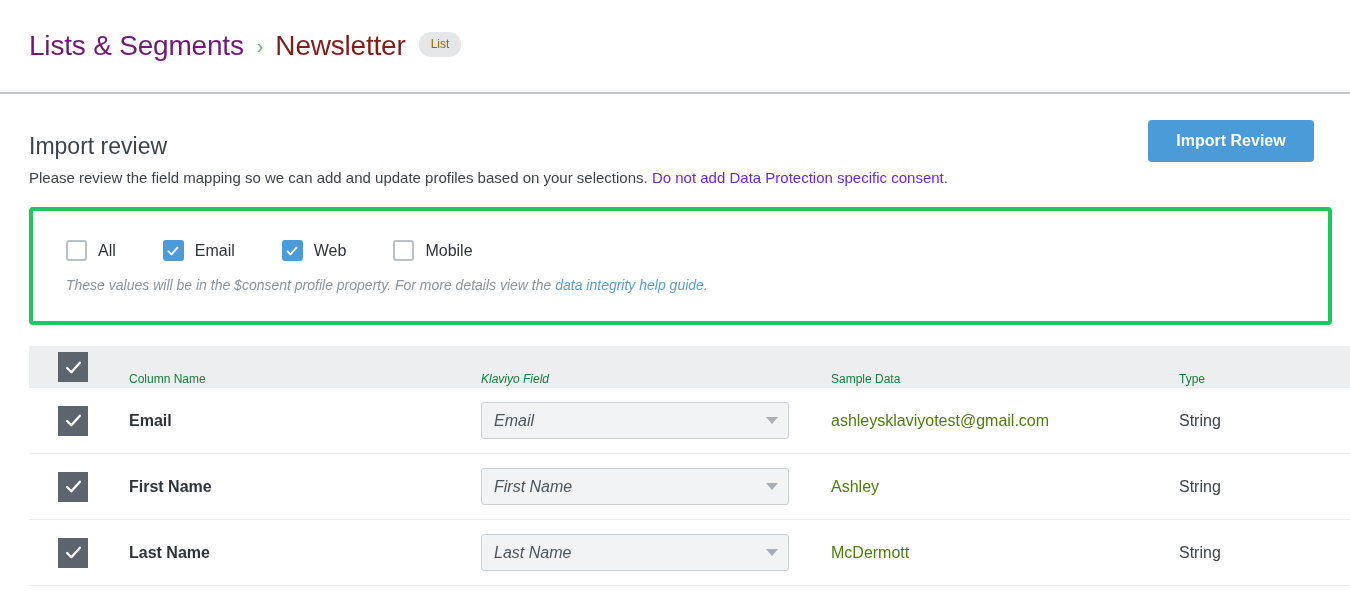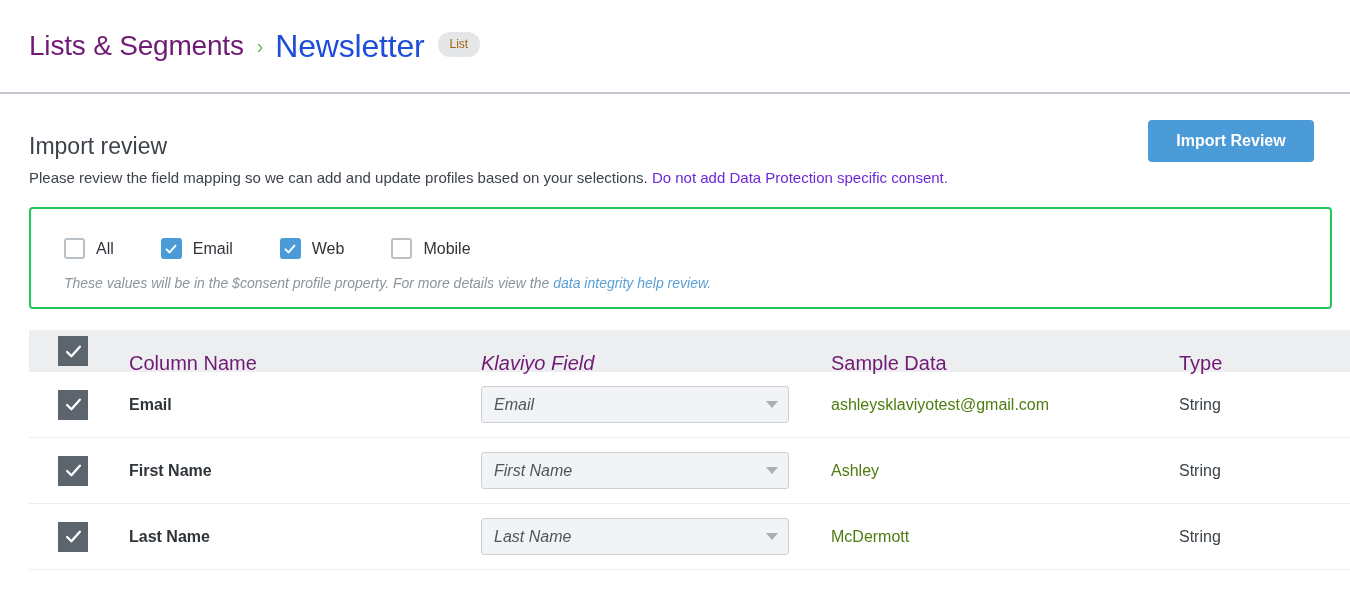--- a/index.html
+++ b/index.html
@@ -25,22 +25,22 @@
     font-weight: 400;
     letter-spacing: -0.2px;
   }
   .crumb-sep {
     font-size: 20px;
     color: #5cb85c;
     margin: 0 12px 0 13px;
     line-height: 1;
   }
   .crumb-current {
-    font-size: 32px;
-    color: #1d4ed8;
+    font-size: 28px;
+    color: #7f1d1d;
     font-weight: 400;
     letter-spacing: -0.2px;
   }
   .list-badge {
     margin-left: 13px;
     background: #e4e6e8;
     color: #a16207;
     font-size: 12px;
     padding: 5px 12px 6px;
     border-radius: 12px;
@@ -88,23 +88,23 @@
     font-size: 16px;
     font-weight: bold;
     padding: 12px 20px;
     cursor: pointer;
     min-width: 166px;
   }
 
   
   .consent-panel {
     margin-top: 21px;
-    border: 2px solid #22c55e;
+    border: 4px solid #22c55e;
     border-radius: 4px;
-    height: 102px;
+    height: 118px;
     padding: 29px 0 0 33px;
     width: 1303px;
   }
   .consent-row {
     display: flex;
     align-items: center;
   }
   .consent-item {
     display: flex;
     align-items: center;
@@ -184,22 +184,22 @@
     background: #5c646d;
     display: inline-flex;
     align-items: center;
     justify-content: center;
     cursor: pointer;
     flex: none;
   }
   .boxcheck .tick { width: 17px; height: 17px; display: block; }
 
   .th-label {
-    font-size: 20px;
-    color: #701a75;
+    font-size: 12px;
+    color: #15803d;
     margin-top: 24px;
   }
   .cell-name {
     font-size: 16px;
     color: #2f3439;
     font-weight: bold;
   }
   .cell-sample {
     font-size: 16px;
     color: #4d7c0f;
@@ -291,21 +291,21 @@
           <svg class="tick" viewBox="0 0 16 16">
             <path d="M2 8.5 L6 12.5 L14 3.5" fill="none" stroke="#ffffff" stroke-width="2.6" stroke-linecap="round" stroke-linejoin="round"></path>
           </svg>
         </span>
         <span class="consent-label">Mobile</span>
       </label>
 
     </div>
 
     <div class="consent-note">
-      <span>These values will be in the $consent profile property. For more details view the </span><a href="#">data integrity help review</a><span>.</span>
+      <span>These values will be in the $consent profile property. For more details view the </span><a href="#">data integrity help guide</a><span>.</span>
     </div>
   </div>
 
   <div class="table">
 
     <div class="trow head">
       <div class="c-check">
         <span class="boxcheck">
           <svg class="tick" viewBox="0 0 16 16">
             <path d="M2 8.5 L6 12.5 L14 3.5" fill="none" stroke="#ffffff" stroke-width="2.2" stroke-linecap="round" stroke-linejoin="round"></path>

